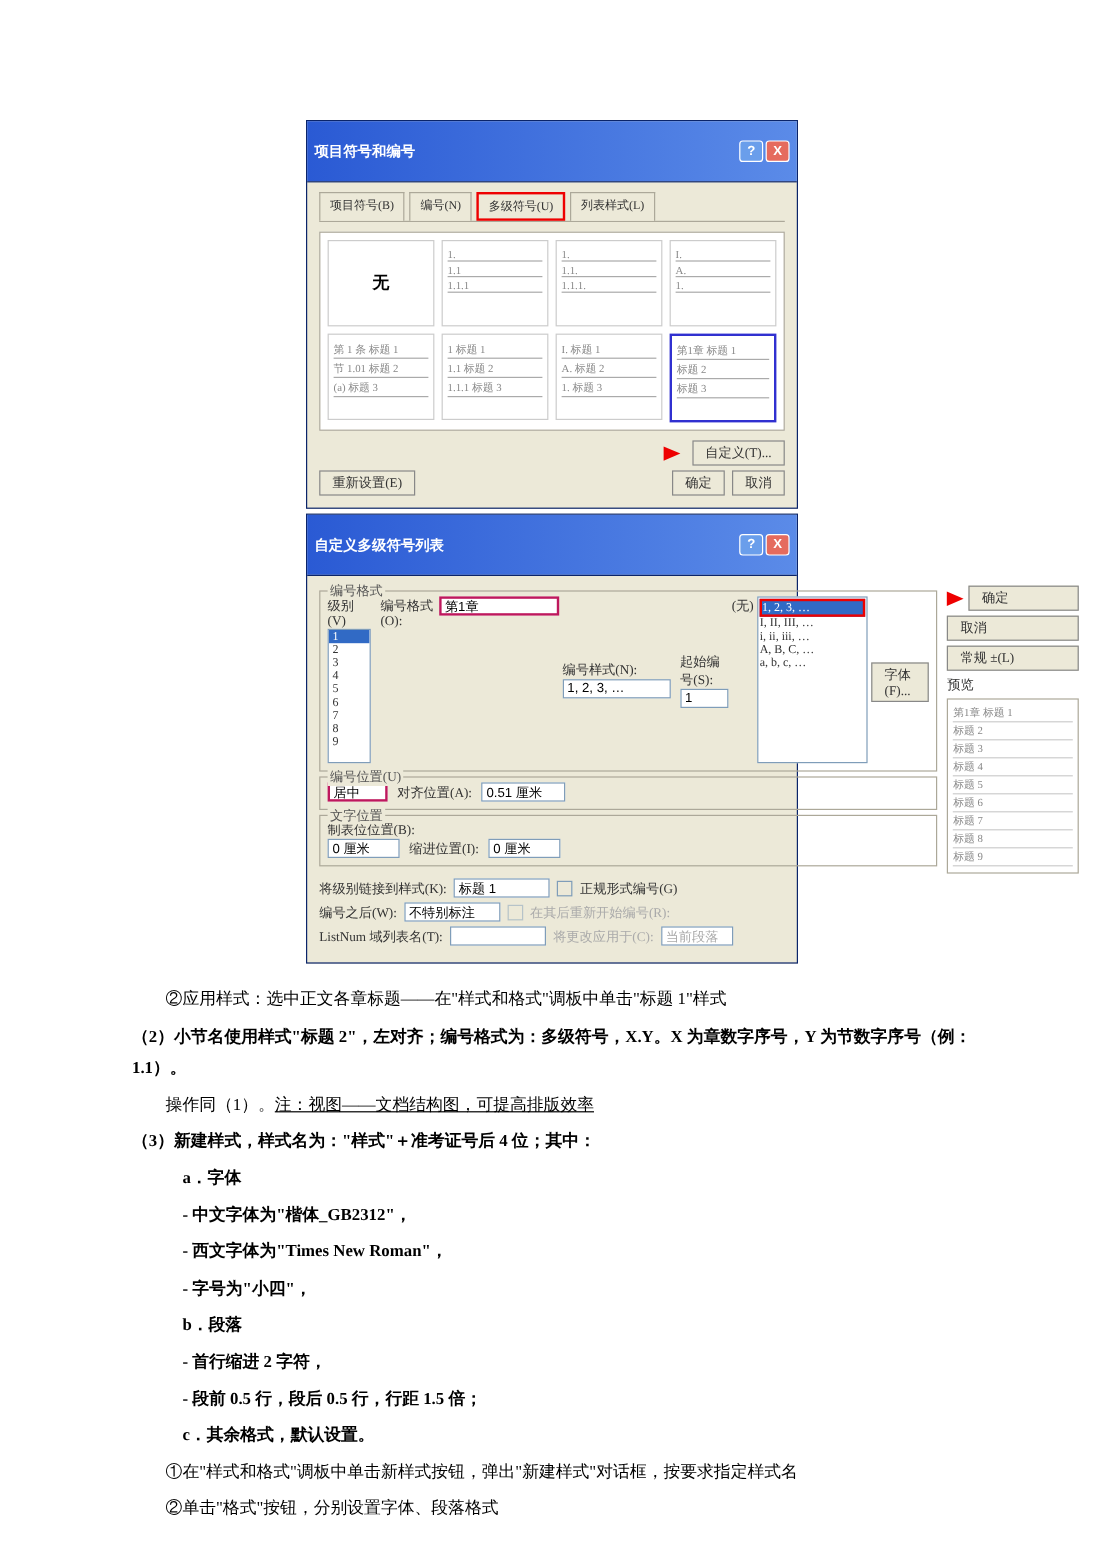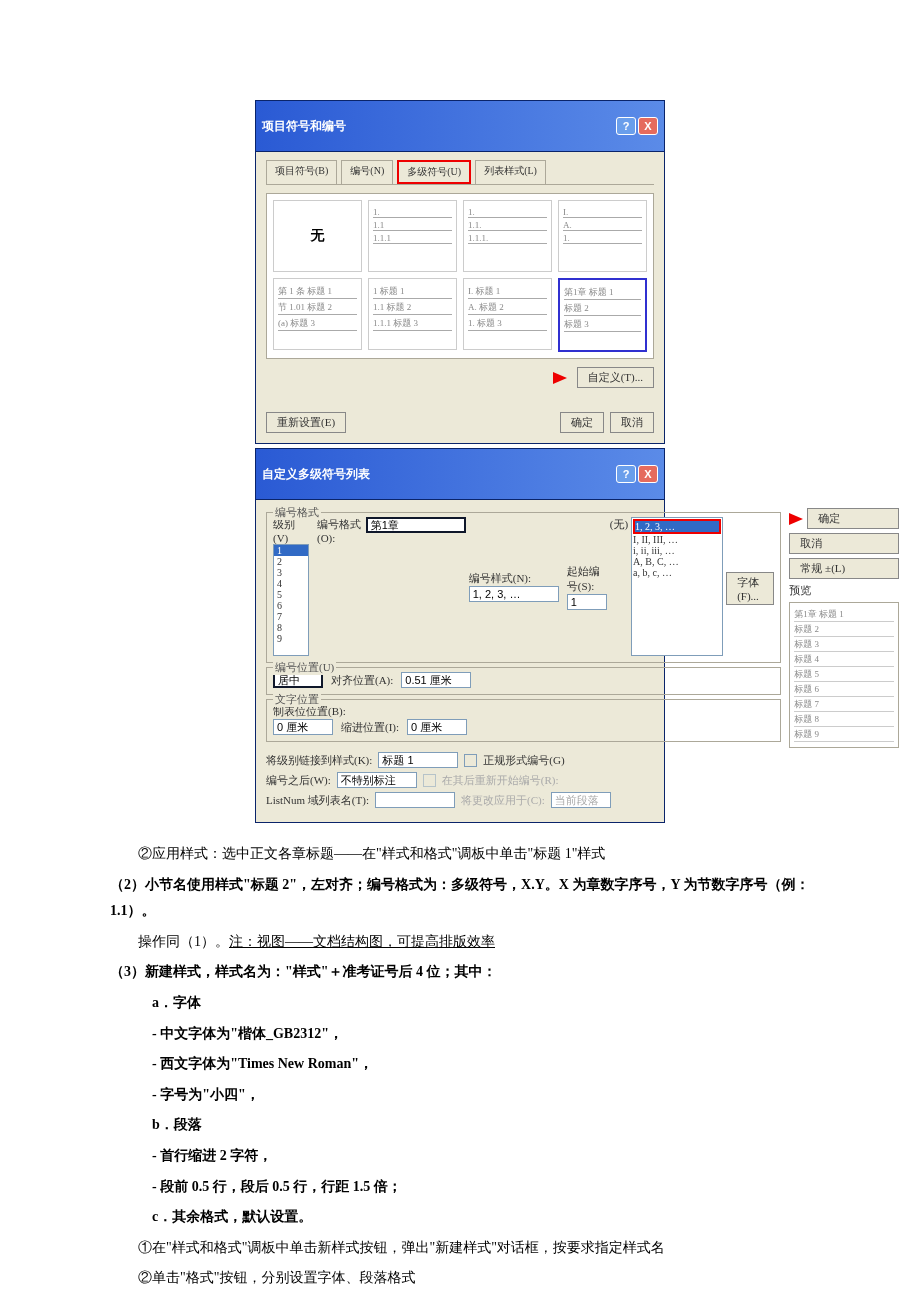--- a/index.html
+++ b/index.html
@@ -70,21 +70,21 @@
     height: 62px;
     padding: 4px;
     font-size: 9px;
     color: #888;
     overflow: hidden;
   }
   .gcell.big { font-size: 14px; font-weight: bold; color: #000; display:flex; align-items:center; justify-content:center;}
   .gcell.selcell { border: 2px solid #3030d0; }
   .gcell .gl { border-bottom: 1px solid #aaa; margin: 2px 0; white-space: nowrap; font-size:9px;}
   .row-r { display:flex; justify-content:flex-end; align-items:center; gap:6px; margin-top:4px;}
-  .row-sb { display:flex; justify-content:space-between; align-items:center; margin-top:24px;}
+  .row-sb { display:flex; justify-content:space-between; align-items:center; margin-top:4px;}
   .btn {
     border: 1px solid #888;
     background: #ece9d8;
     padding: 2px 10px;
     font-size: 11px;
   }
   .arrow-r {
     width: 0; height: 0;
     border-top: 6px solid transparent;
     border-bottom: 6px solid transparent;
@@ -108,21 +108,21 @@
   .fld-row { display:flex; align-items:center; gap:8px; }
   .lbl { font-size: 11px; }
   .inp {
     border: 1px solid #7f9db9;
     background: #fff;
     font-size: 11px;
     padding: 1px 3px;
     height: 16px;
     box-sizing: border-box;
   }
-  .inp.red { border: 2px solid #0f172a; }
+  .inp.red { border: 2px solid #be185d; }
   .inp.num { width: 40px; }
   .combo-drop {
     border:1px solid #7f9db9; background:#fff; font-size:10px; padding:1px;
     width: 120px;
   }
   .combo-drop .optsel { background:#316ac5; color:#fff; border:2px solid #e00;}
   .right-col { flex: 0 0 110px; display:flex; flex-direction:column; gap:4px; }
   .preview {
     border:1px solid #aca899; background:#fff; padding:4px;
     font-size: 9px; color:#888;

